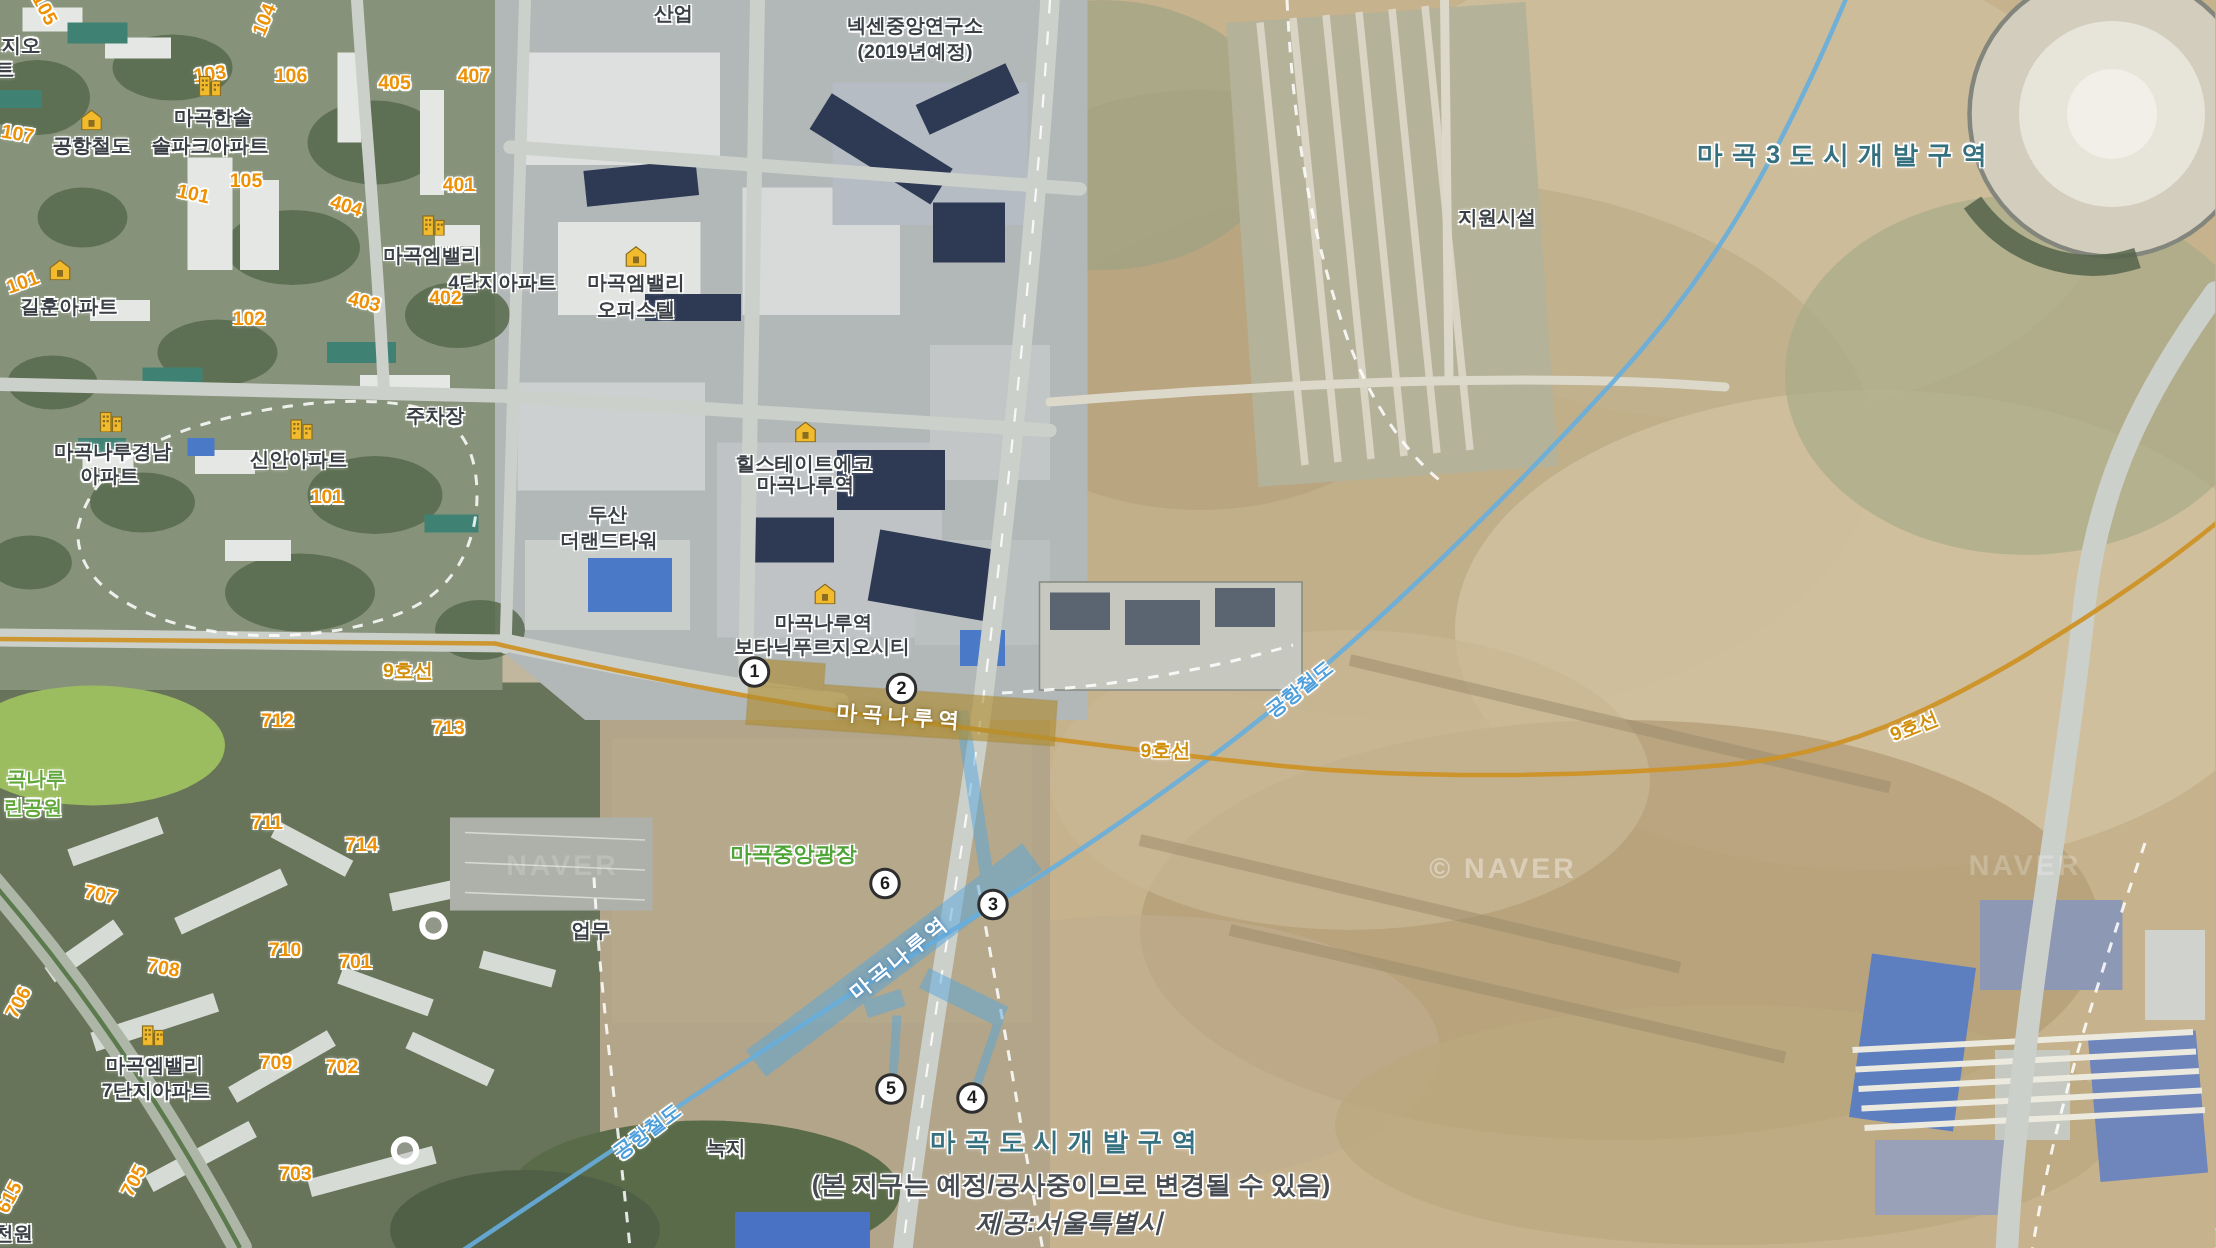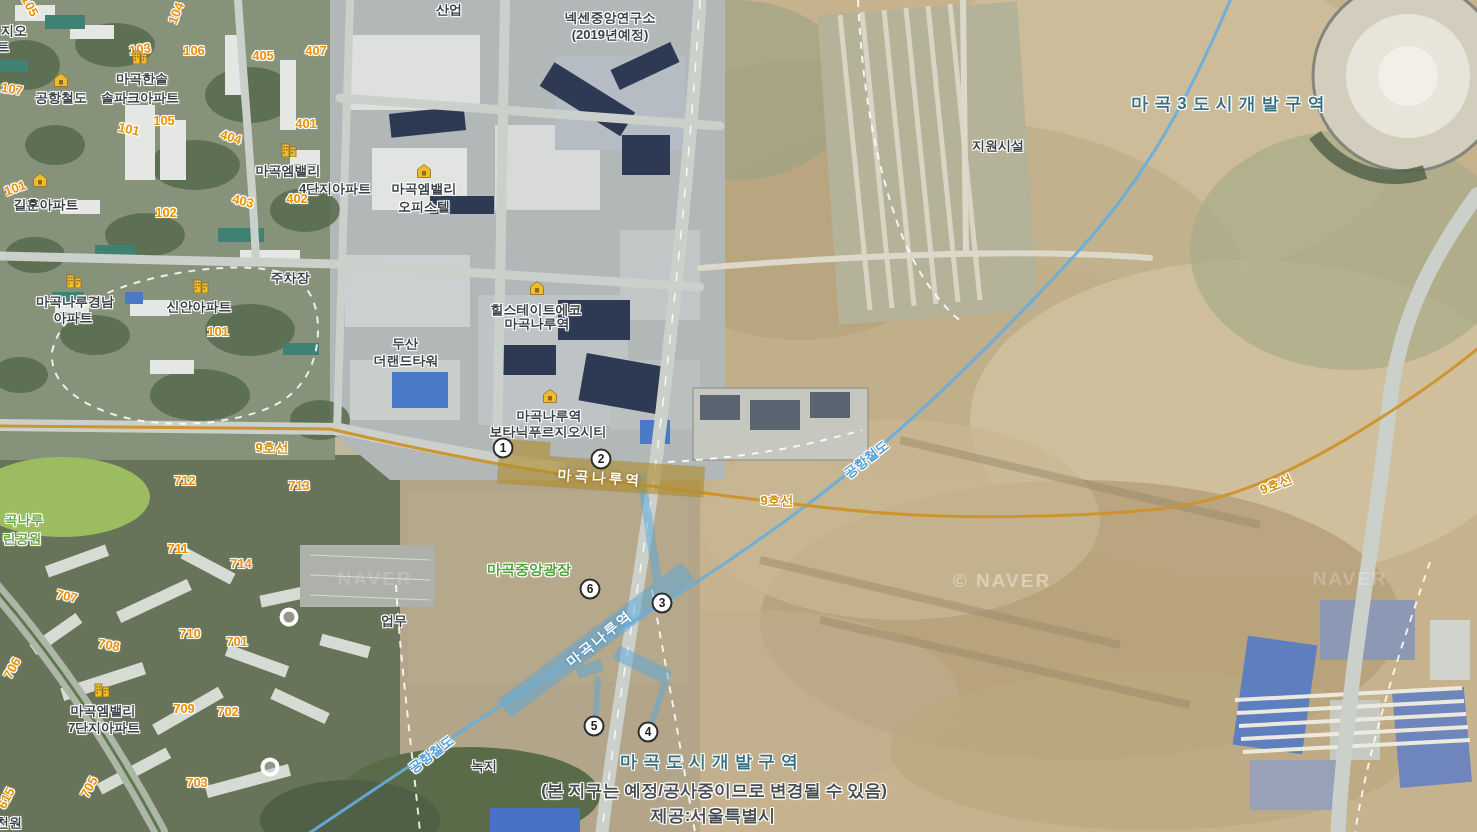--- a/index.html
+++ b/index.html
@@ -285,21 +285,21 @@
       <div class="lbl arex" style="left: 866px; top: 459px; transform: translate(-50%, -50%) rotate(-38deg);">공항철도</div>
       <div class="lbl band" style="left: 599px; top: 638px; transform: translate(-50%, -50%) rotate(-39deg);">마곡나루역</div>
       <div class="lbl arex" style="left: 431px; top: 754px; transform: translate(-50%, -50%) rotate(-37deg);">공항철도</div>
       <div class="lbl green2" style="left: 529px; top: 569px; transform: translate(-50%, -50%) rotate(0deg);">마곡중앙광장</div>
       <div class="lbl green" style="left: 24px; top: 519px; transform: translate(-50%, -50%) rotate(0deg);">곡나루</div>
       <div class="lbl green" style="left: 22px; top: 538px; transform: translate(-50%, -50%) rotate(0deg);">린공원</div>
       <div class="lbl poi" style="left: 394px; top: 620px; transform: translate(-50%, -50%) rotate(0deg);">업무</div>
       <div class="lbl poi" style="left: 484px; top: 765px; transform: translate(-50%, -50%) rotate(0deg);">녹지</div>
       <div class="lbl zone" style="left: 712px; top: 761px; transform: translate(-50%, -50%) rotate(0deg);">마곡도시개발구역</div>
       <div class="lbl note" style="left: 714px; top: 790px; transform: translate(-50%, -50%) rotate(0deg);">(본 지구는 예정/공사중이므로 변경될 수 있음)</div>
-      <div class="lbl note" style="left: 713px; top: 815px; transform: translate(-50%, -50%) rotate(0deg);">제공:서울특별시</div>
+      <div class="lbl note" style="left: 713px; top: 815px; transform: translate(-50%, -50%) rotate(0deg); font-style: italic;">제공:서울특별시</div>
       <div class="lbl num" style="left: 185px; top: 480px; transform: translate(-50%, -50%) rotate(0deg);">712</div>
       <div class="lbl num" style="left: 275px; top: 485px; transform: translate(-50%, -50%) rotate(0deg); margin-left: 24px;">713</div>
       <div class="lbl num" style="left: 178px; top: 548px; transform: translate(-50%, -50%) rotate(0deg);">711</div>
       <div class="lbl num" style="left: 241px; top: 563px; transform: translate(-50%, -50%) rotate(0deg);">714</div>
       <div class="lbl num" style="left: 67px; top: 596px; transform: translate(-50%, -50%) rotate(12deg);">707</div>
       <div class="lbl num" style="left: 190px; top: 633px; transform: translate(-50%, -50%) rotate(0deg);">710</div>
       <div class="lbl num" style="left: 237px; top: 641px; transform: translate(-50%, -50%) rotate(0deg);">701</div>
       <div class="lbl num" style="left: 109px; top: 645px; transform: translate(-50%, -50%) rotate(10deg);">708</div>
       <div class="lbl num" style="left: 12px; top: 668px; transform: translate(-50%, -50%) rotate(-62deg);">706</div>
       <div class="lbl num" style="left: 184px; top: 708px; transform: translate(-50%, -50%) rotate(0deg);">709</div>

